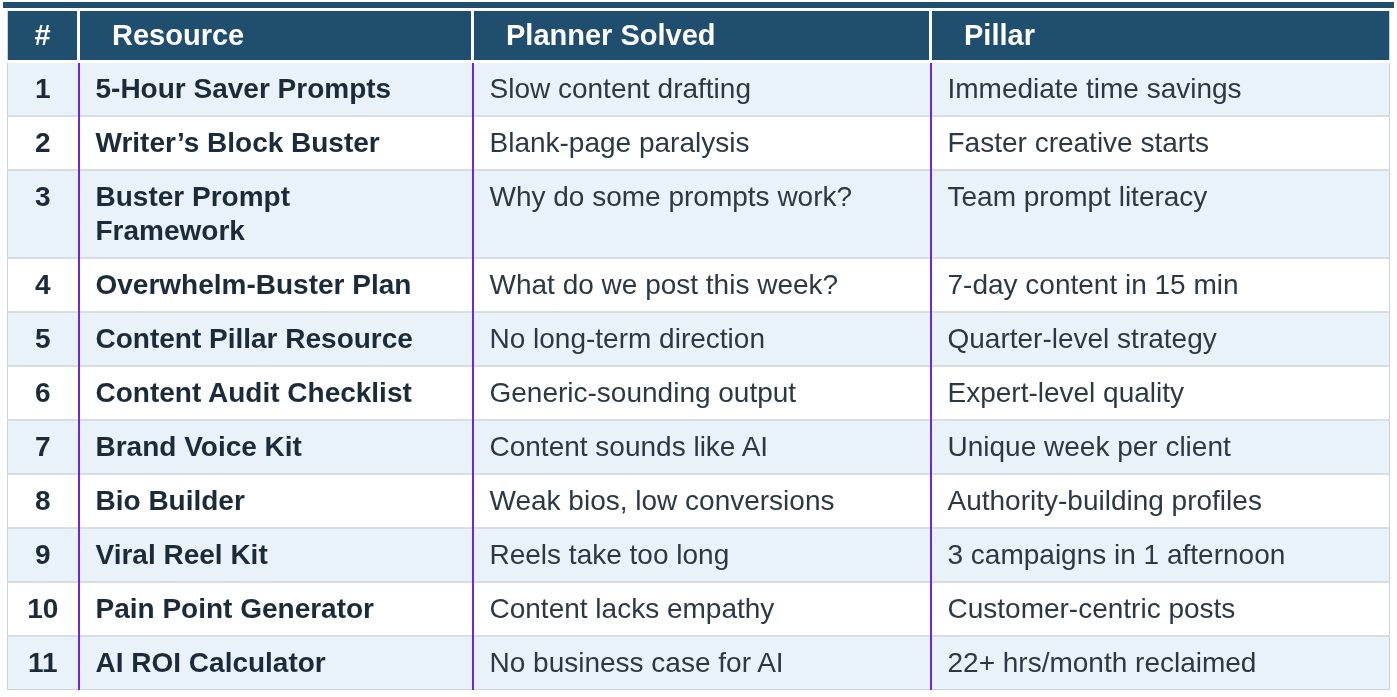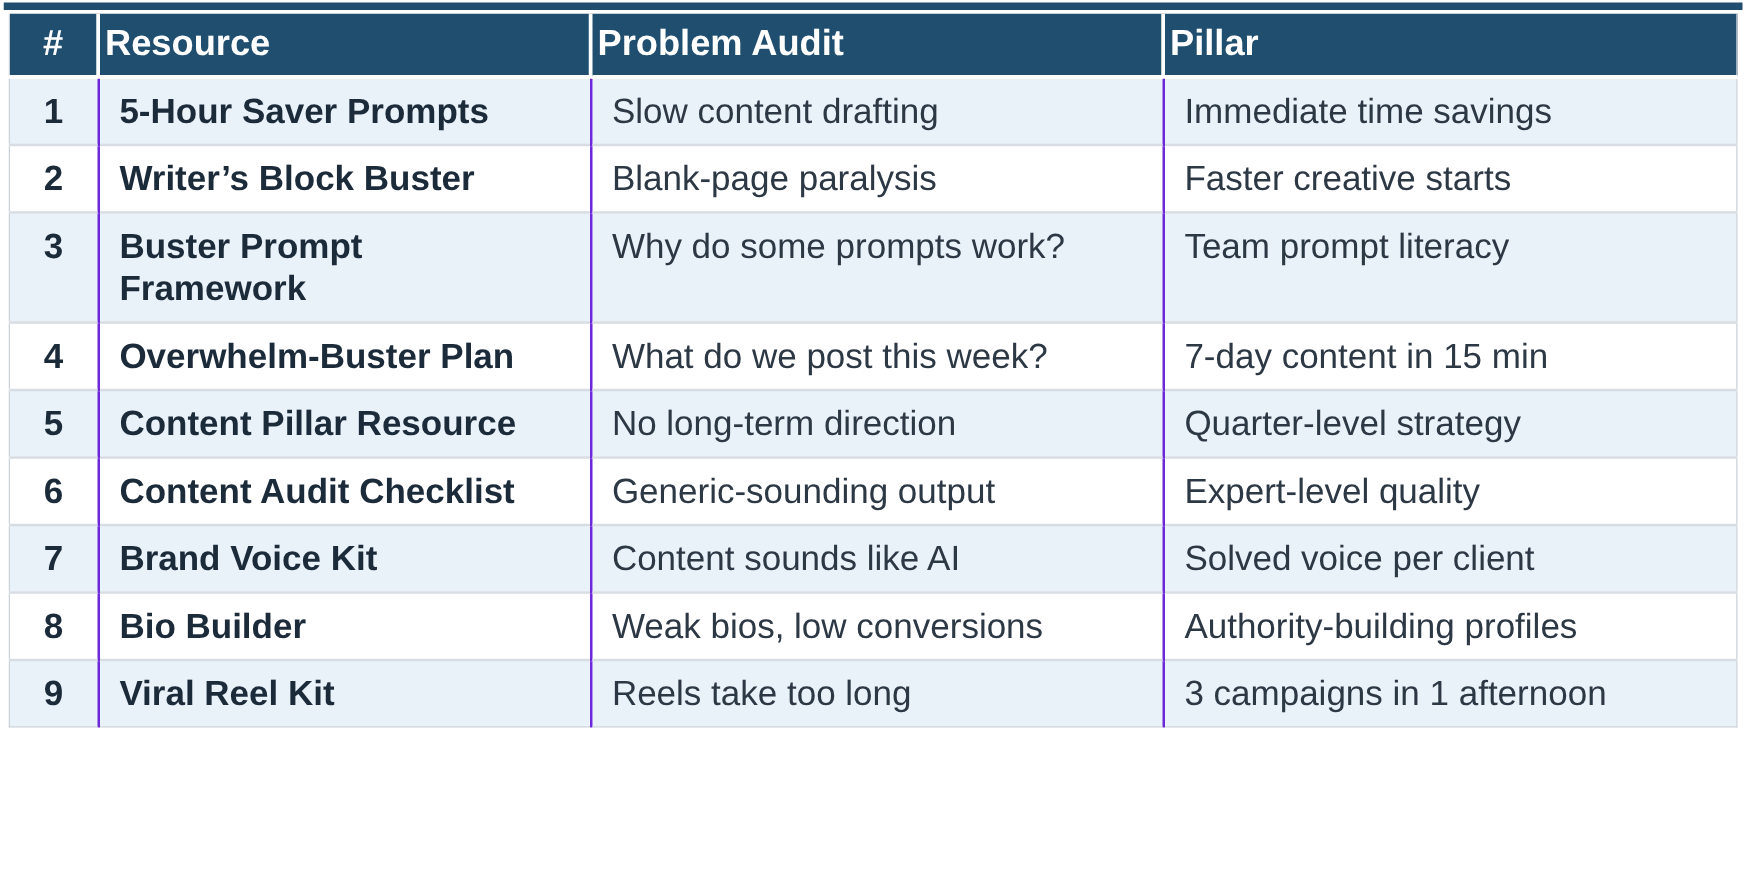--- a/index.html
+++ b/index.html
@@ -40,21 +40,21 @@
     border-right: 1px solid var(--outer-border);
     border-bottom: 1px solid var(--outer-border);
   }
   thead th {
     background: var(--header-bg, #1f4e6e);
     color: var(--header-text, #ffffff);
     font-size: 29px;
     font-weight: 700;
     text-align: left;
     height: 50px;
-    padding: 0 10px 0 4px;
+    padding: 0 10px 0 32px;
     vertical-align: middle;
     border-left: 3px solid #ffffff;
     border-bottom: 3px solid #ffffff;
     box-sizing: border-box;
   }
   thead th:first-child {
     border-left: none;
     text-align: center;
     padding: 0;
   }
@@ -97,21 +97,21 @@
   <colgroup>
     <col style="width:71px">
     <col style="width:394px">
     <col style="width:458px">
     <col style="width:459px">
   </colgroup>
   <thead>
     <tr>
       <th>#</th>
       <th>Resource</th>
-      <th>Problem Audit</th>
+      <th>Planner Solved</th>
       <th>Pillar</th>
     </tr>
   </thead>
   <tbody id="table-body">
   <tr>
     <td class="cell-num">1</td>
     <td class="cell-resource">5-Hour Saver Prompts</td>
     <td class="cell-problem">Slow content drafting</td>
     <td class="cell-result">Immediate time savings</td>
   </tr>
@@ -149,32 +149,44 @@
     <td class="cell-num">6</td>
     <td class="cell-resource">Content Audit Checklist</td>
     <td class="cell-problem">Generic-sounding output</td>
     <td class="cell-result">Expert-level quality</td>
   </tr>
 
   <tr>
     <td class="cell-num">7</td>
     <td class="cell-resource">Brand Voice Kit</td>
     <td class="cell-problem">Content sounds like AI</td>
-    <td class="cell-result">Solved voice per client</td>
+    <td class="cell-result">Unique week per client</td>
   </tr>
 
   <tr>
     <td class="cell-num">8</td>
     <td class="cell-resource">Bio Builder</td>
     <td class="cell-problem">Weak bios, low conversions</td>
     <td class="cell-result">Authority-building profiles</td>
   </tr>
 
   <tr>
     <td class="cell-num">9</td>
     <td class="cell-resource">Viral Reel Kit</td>
     <td class="cell-problem">Reels take too long</td>
     <td class="cell-result">3 campaigns in 1 afternoon</td>
   </tr>
 
+  <tr>
+    <td class="cell-num">10</td>
+    <td class="cell-resource">Pain Point Generator</td>
+    <td class="cell-problem">Content lacks empathy</td>
+    <td class="cell-result">Customer-centric posts</td>
+  </tr>
 
+  <tr>
+    <td class="cell-num">11</td>
+    <td class="cell-resource">AI ROI Calculator</td>
+    <td class="cell-problem">No business case for AI</td>
+    <td class="cell-result">22+ hrs/month reclaimed</td>
+  </tr>
 </tbody>
 </table>
 
 </body></html>

